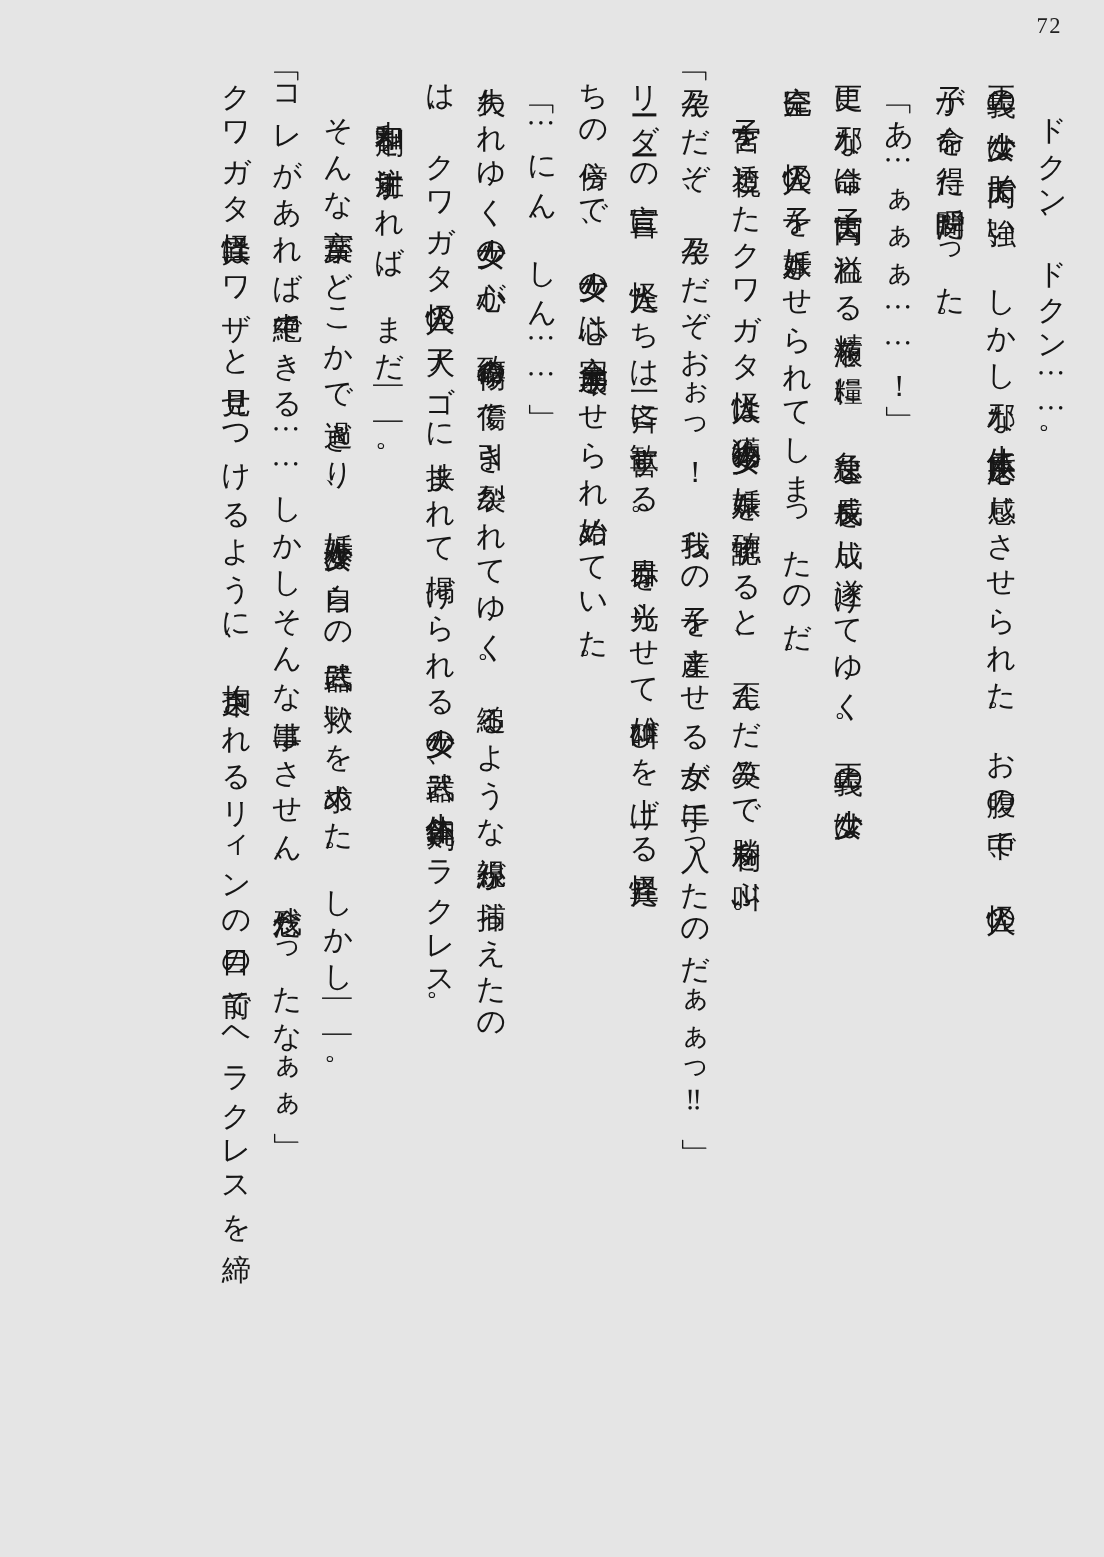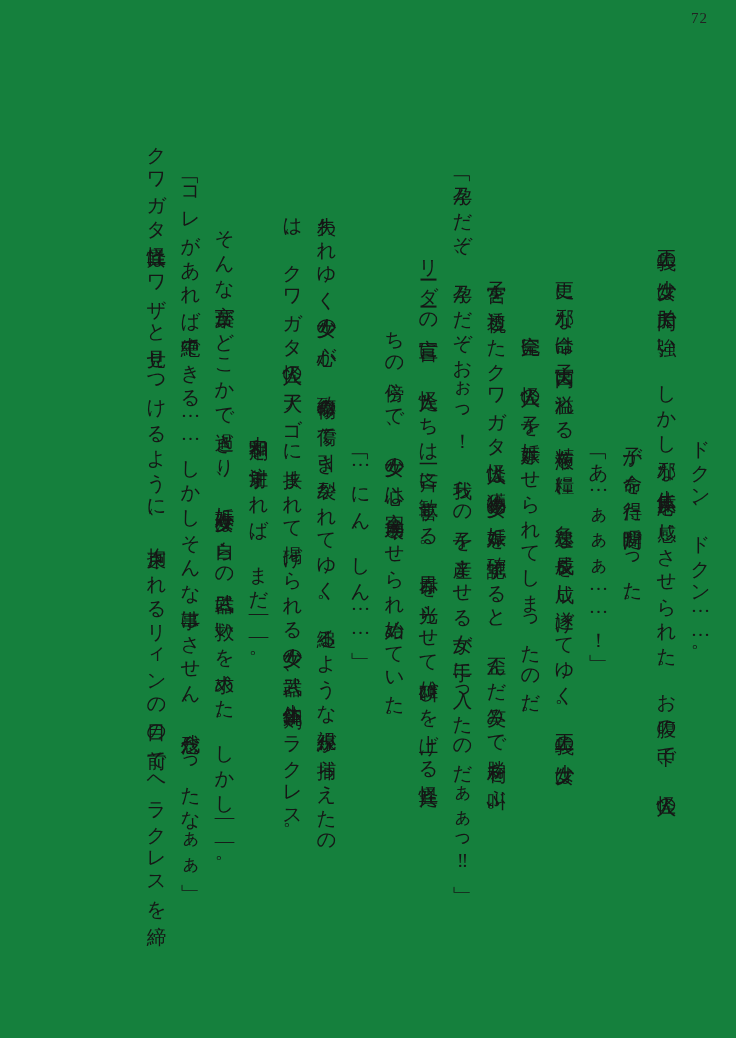--- a/index.html
+++ b/index.html
@@ -4,25 +4,24 @@
 <style>
   html, body {
     margin: 0;
     padding: 0;
     background: #ffffff;
   }
   #page {
     position: relative;
     width: 736px;
     height: 1038px;
-    background: #15803d;
+    background: #e5e5e5;
     overflow: hidden;
     font-family: "Liberation Serif", "DejaVu Serif", serif;
     color: #111111;
-    text-align: center;
   }
   #page-number {
     position: absolute;
     top: 10px;
     right: 28px;
     font-size: 15px;
     letter-spacing: 1px;
     color: #222222;
     font-family: "Liberation Serif", serif;
   }

